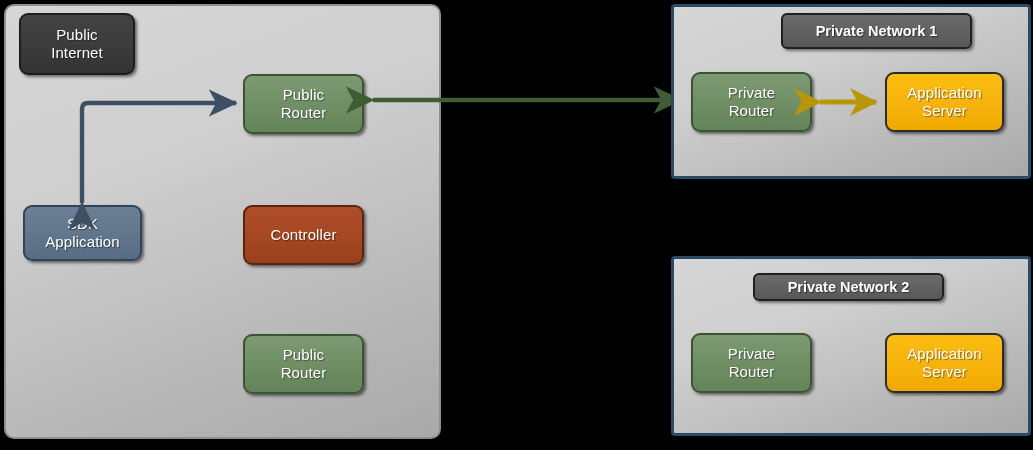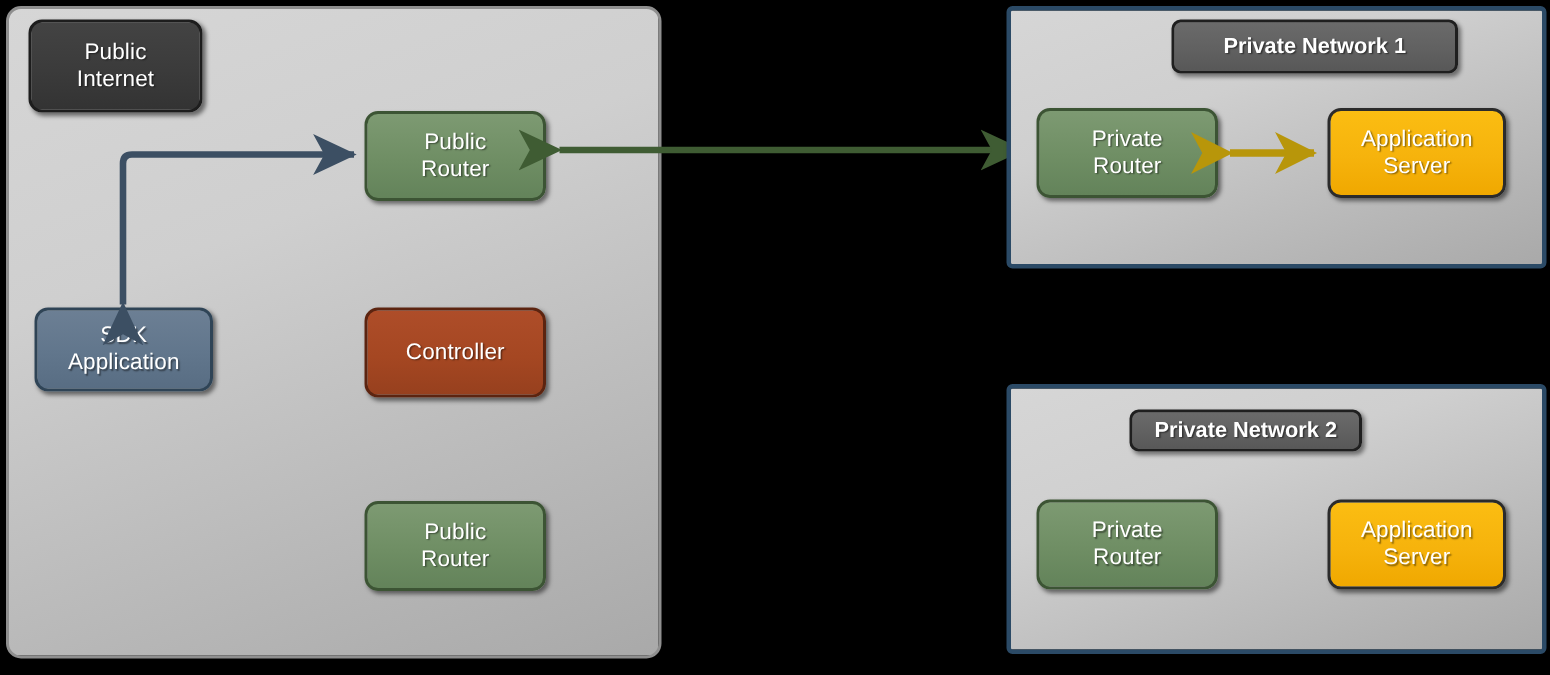--- a/index.html
+++ b/index.html
@@ -166,21 +166,21 @@
       <defs>
         <marker id="goldHead" markerWidth="6" markerHeight="6" refX="5.2" refY="3" orient="auto" markerUnits="strokeWidth">
           <path d="M0,0.2 L5.6,3 L0,5.8 L1.5,3 Z" fill="#b8960a"></path>
         </marker>
       </defs>
       <line x1="146" y1="95" x2="202" y2="95" stroke="#b8960a" stroke-width="5" marker-start="url(#goldHead)" marker-end="url(#goldHead)"></line>
     </svg>
   </div>
 
   <div class="zone private pn2">
-    <div class="pill" style="left:79px; top:14px; width:155px; height:28px;">
+    <div class="pill" style="left:79px; top:14px; width:191px; height:28px;">
       <span>Private Network 2</span>
     </div>
 
     <div class="node n-green" style="left:17px; top:74px; width:121px; height:60px;">
       <span class="lbl">Private
 Router</span>
     </div>
 
     <div class="node n-amber" style="left:211px; top:74px; width:119px; height:60px;">
       <span class="lbl">Application

